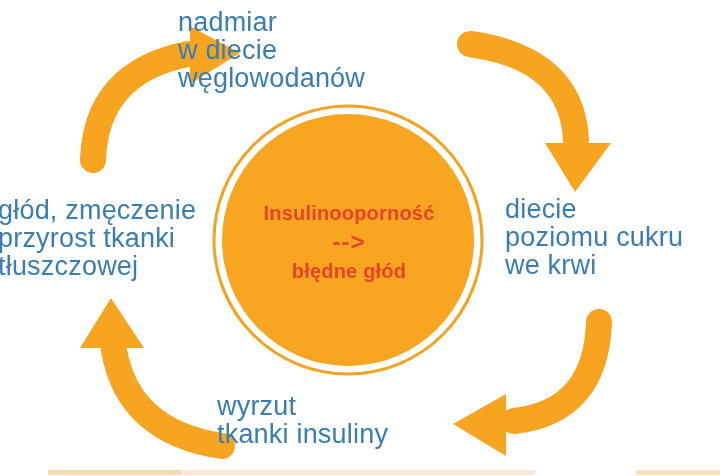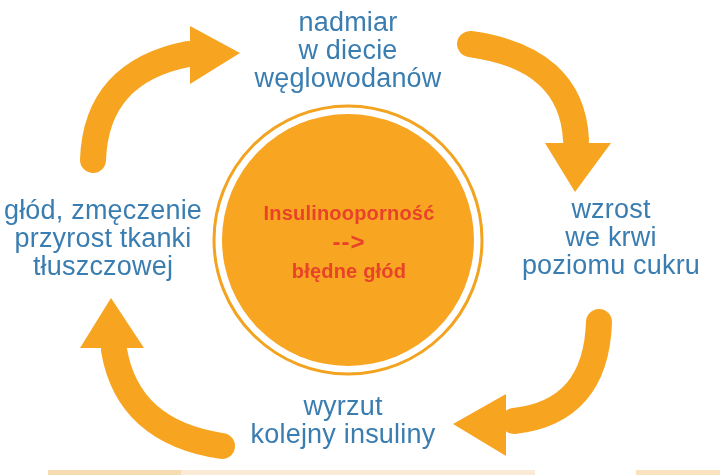--- a/index.html
+++ b/index.html
@@ -1,20 +1,20 @@
 <!DOCTYPE html>
 <html><head>
 <meta charset="utf-8">
 <style>
   html,body{margin:0;padding:0;background:#ffffff;}
   body{
     width:720px;height:476px;position:relative;overflow:hidden;
     font-family:"Liberation Sans", sans-serif;
   }
-  .stage{position:absolute;text-align:center;color:#3A7DB0;
+  .stage{position:absolute;text-align:left;color:#3A7DB0;
          font-size:27px;line-height:28px;font-weight:500;letter-spacing:0.2px;}
   .stage span{display:block;}
   #stage-top{left:178px;top:8px;width:340px;}
   #stage-right{left:505px;top:195px;width:212px;}
   #stage-bottom{left:217px;top:392px;width:252px;}
   #stage-left{left:-2px;top:196px;width:210px;}
   #center-text{
     position:absolute;left:221px;top:198px;width:256px;text-align:center;
     color:#E8432A;font-weight:600;
   }
@@ -47,28 +47,28 @@
   <polygon points="80,348 144,348 111,298" fill="#F7A521"></polygon>
 </svg>
 
 <div class="stage" id="stage-top">
   <span>nadmiar</span>
   <span>w diecie</span>
   <span>węglowodanów</span>
 </div>
 
 <div class="stage" id="stage-right">
-  <span>wzrost</span>
+  <span>diecie</span>
+  <span>poziomu cukru</span>
   <span>we krwi</span>
-  <span>poziomu cukru</span>
 </div>
 
 <div class="stage" id="stage-bottom">
   <span>wyrzut</span>
-  <span>kolejny insuliny</span>
+  <span>tkanki insuliny</span>
 </div>
 
 <div class="stage" id="stage-left">
   <span>głód, zmęczenie</span>
   <span>przyrost tkanki</span>
   <span>tłuszczowej</span>
 </div>
 
 <div id="center-text">
   <span class="big">Insulinooporność</span>

